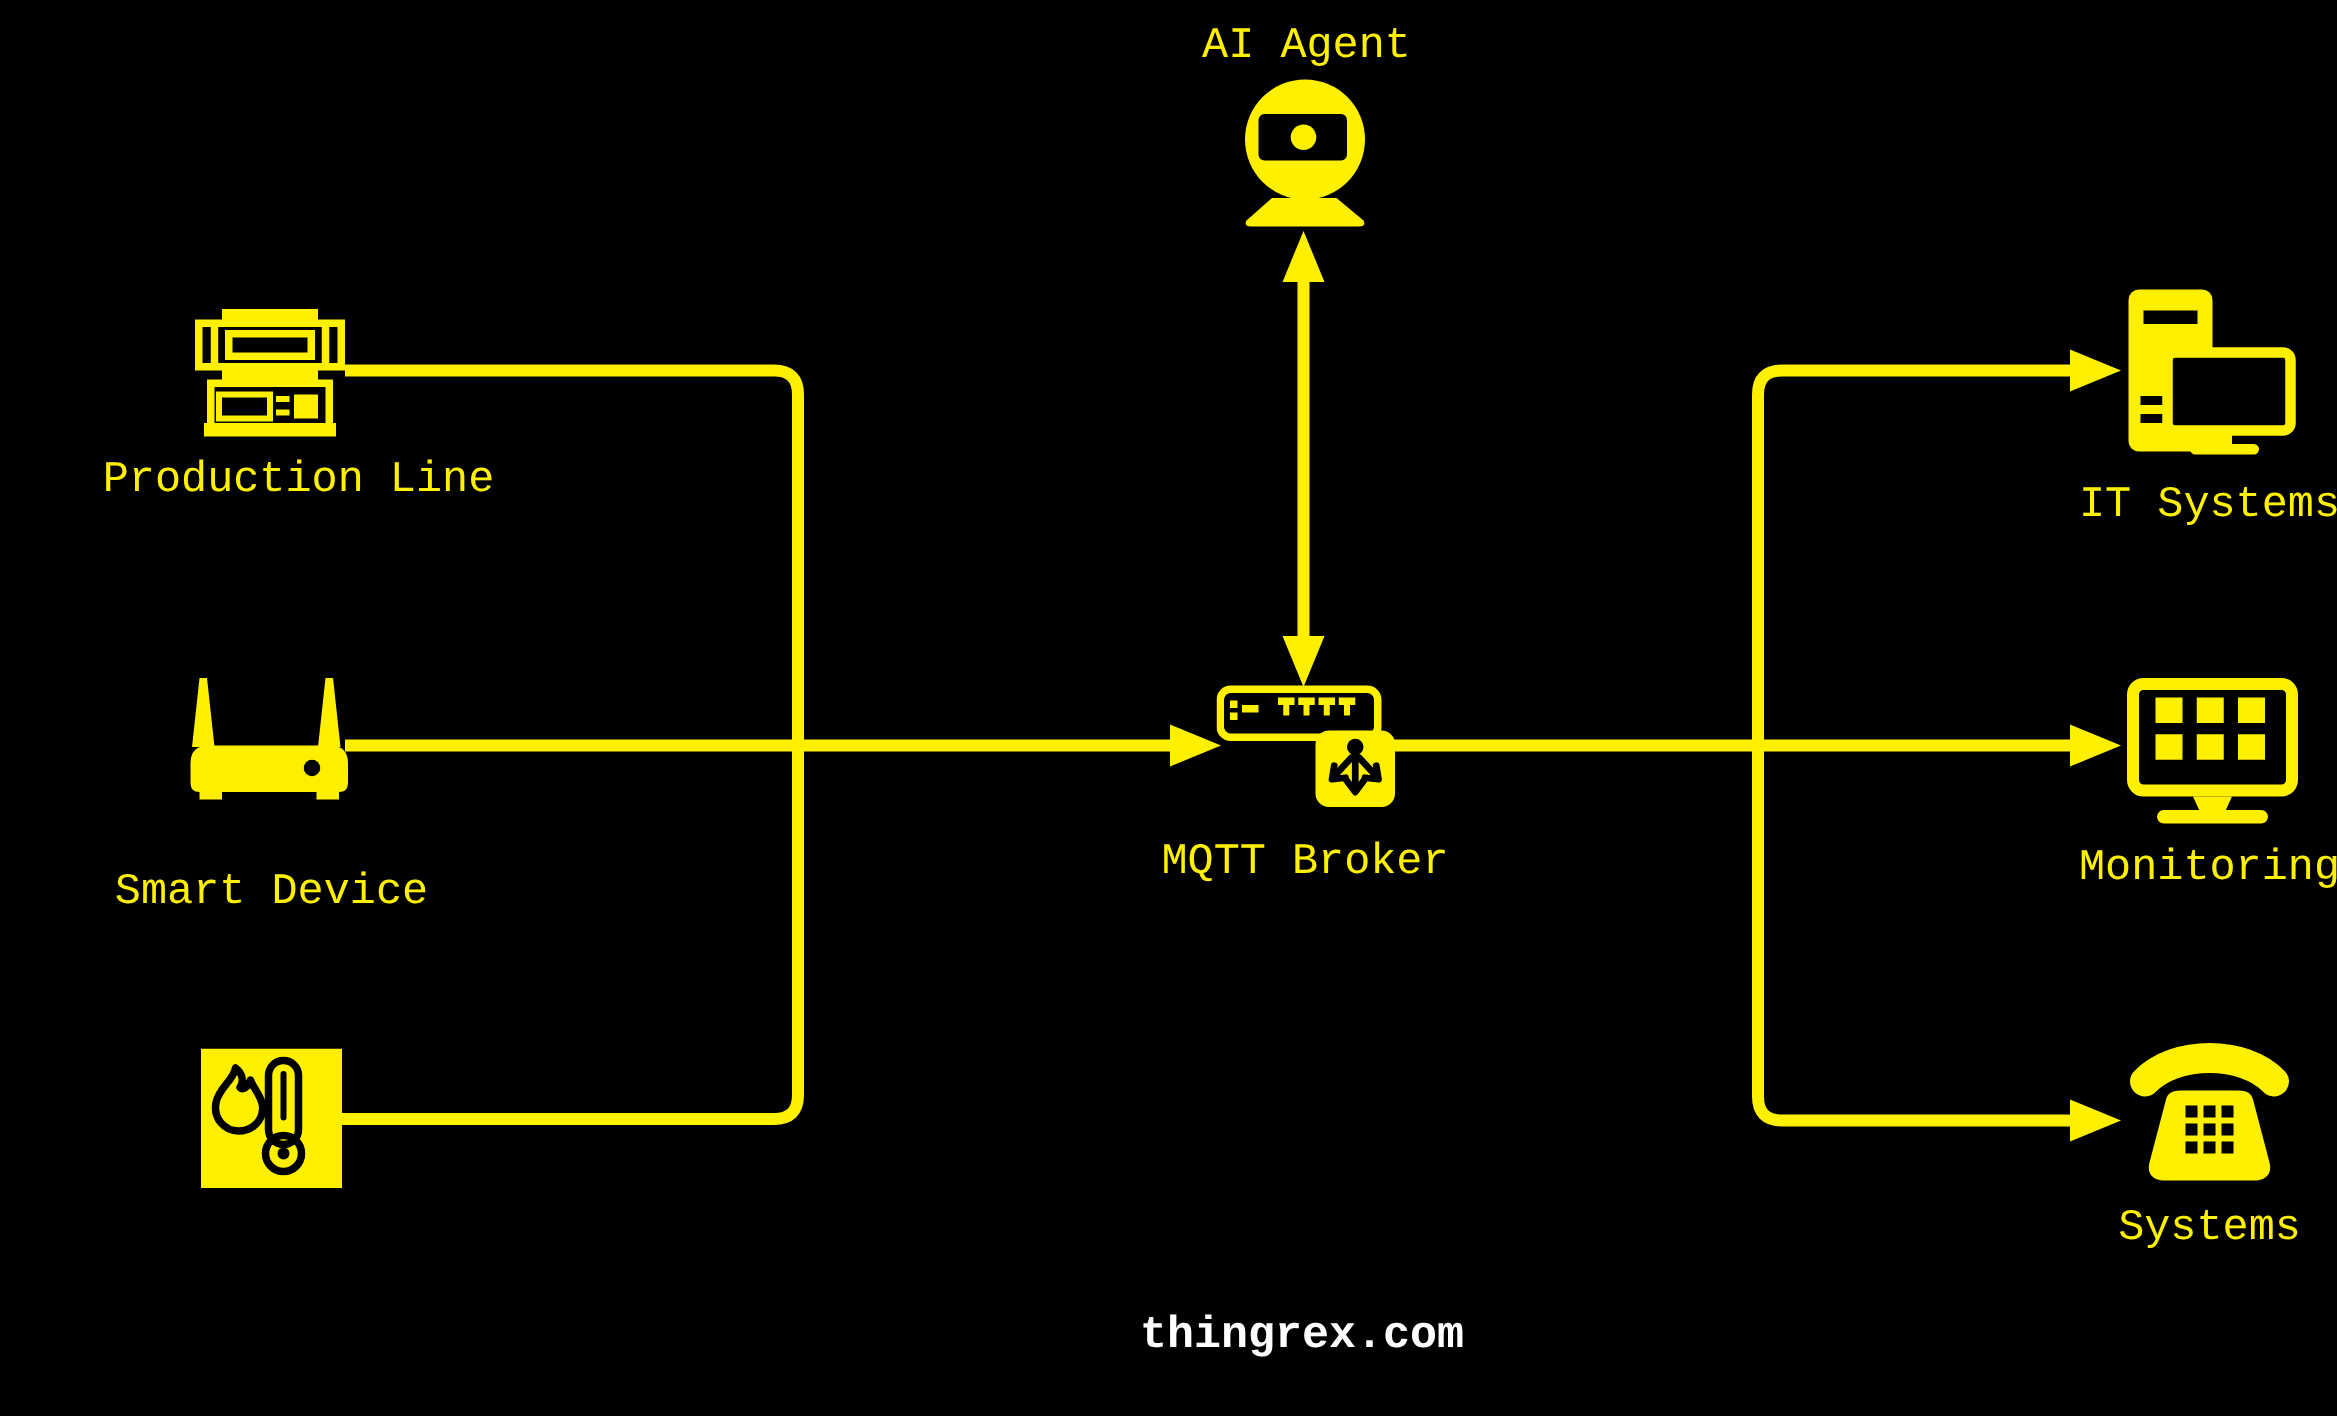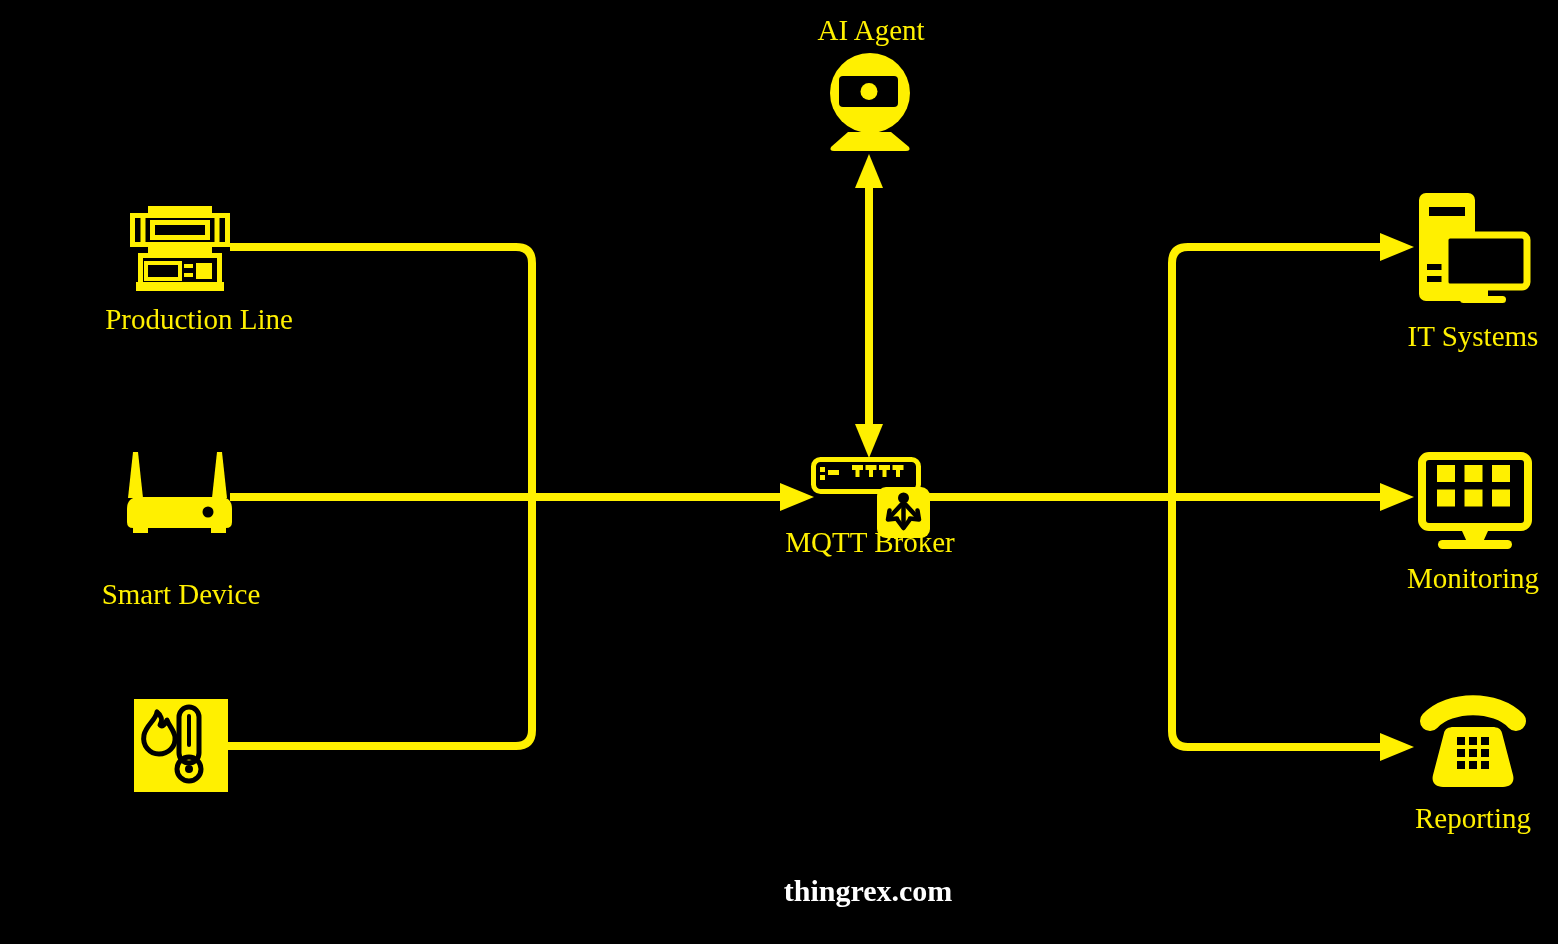--- a/index.html
+++ b/index.html
@@ -1,21 +1,21 @@
 <!DOCTYPE html>
 <html><head>
 <meta charset="utf-8">
 <style>
   html,body{margin:0;padding:0;background:#000;}
   .stage{
     position:relative;
     width:1558px;height:944px;
     background:#000;
     color:#FFF000;
-    font-family:Liberation Serif, serif;
+    font-family:Liberation Mono, monospace;
     overflow:hidden;
   }
   .abs{position:absolute;}
   .lbl{
     position:absolute;
     transform:translateX(-50%);
     font-size:29px;
     line-height:1;
     white-space:nowrap;
     color:#FFF000;
@@ -120,21 +120,21 @@
     <circle cx="92.5" cy="43" r="5.5" fill="#000"></circle>
     <g stroke="#000" stroke-width="4.5" fill="none" stroke-linecap="round" stroke-linejoin="round">
       <line x1="92.5" y1="48" x2="92.5" y2="72"></line>
       <line x1="90" y1="50" x2="78" y2="63"></line>
       <line x1="95" y1="50" x2="107" y2="63"></line>
       <path d="M86.5,65 L92.5,73 L98.5,65"></path>
       <path d="M78.5,55.5 L77,64.5 L86,63.5"></path>
       <path d="M106.5,55.5 L108,64.5 L99,63.5"></path>
     </g>
   </svg>
-  <div class="lbl" style="left:870px;top:528px">MQTT Broker</div>
+  <div class="lbl" style="left:870px;top:560px">MQTT Broker</div>
 
   <svg class="abs" style="left:1415px;top:190px" width="120" height="118" viewBox="0 0 120 118">
     <rect x="4" y="3" width="56" height="108" rx="7" fill="currentColor"></rect>
     <rect x="14" y="17" width="36" height="9" fill="#000"></rect>
     <rect x="12" y="74" width="22" height="6" fill="#000"></rect>
     <rect x="12" y="86" width="22" height="6" fill="#000"></rect>
     <rect x="30" y="45" width="82" height="52" rx="5" fill="#000" stroke="currentColor" stroke-width="7"></rect>
     <rect x="57" y="100" width="16" height="8" fill="currentColor"></rect>
     <rect x="45" y="106" width="46" height="7" rx="3.5" fill="currentColor"></rect>
   </svg>
@@ -163,17 +163,17 @@
         <rect x="51" y="42" width="8" height="8"></rect>
         <rect x="63" y="42" width="8" height="8"></rect>
       <rect x="39" y="54" width="8" height="8"></rect>
         <rect x="51" y="54" width="8" height="8"></rect>
         <rect x="63" y="54" width="8" height="8"></rect>
       <rect x="39" y="66" width="8" height="8"></rect>
         <rect x="51" y="66" width="8" height="8"></rect>
         <rect x="63" y="66" width="8" height="8"></rect>
     </g>
   </svg>
-  <div class="lbl" style="left:1473px;top:804px">Reporting</div>
+  <div class="lbl" style="left:1473px;top:804px">Systems</div>
 
   <div class="footer-lbl" style="left:868px;top:876px">thingrex.com</div>
 
 </div>
 
 </body></html>

